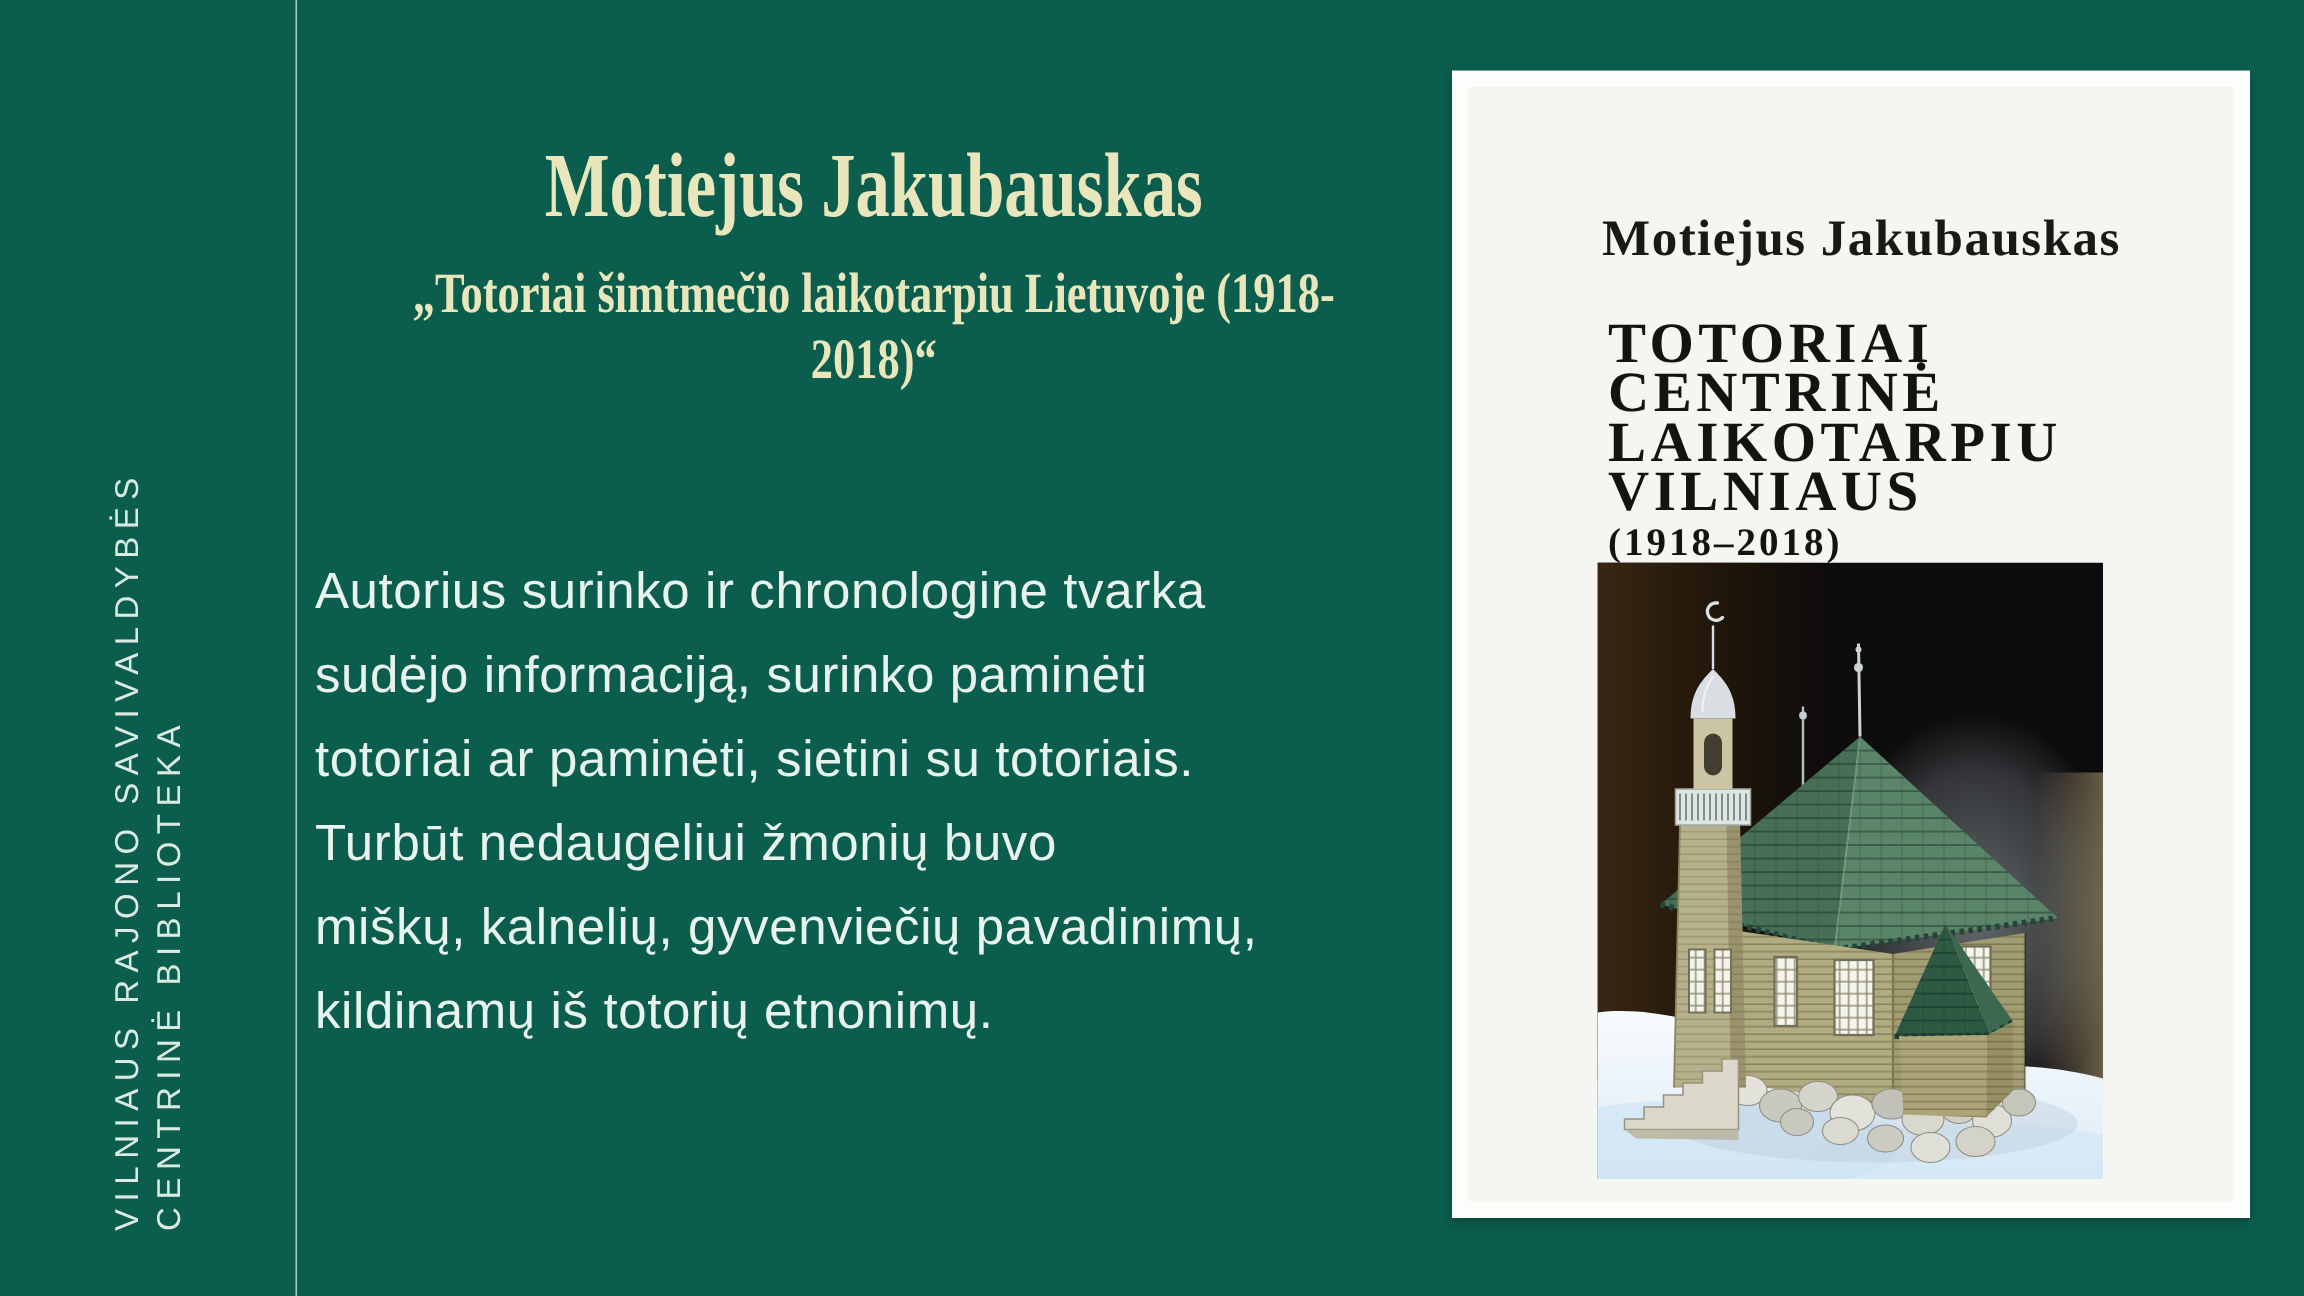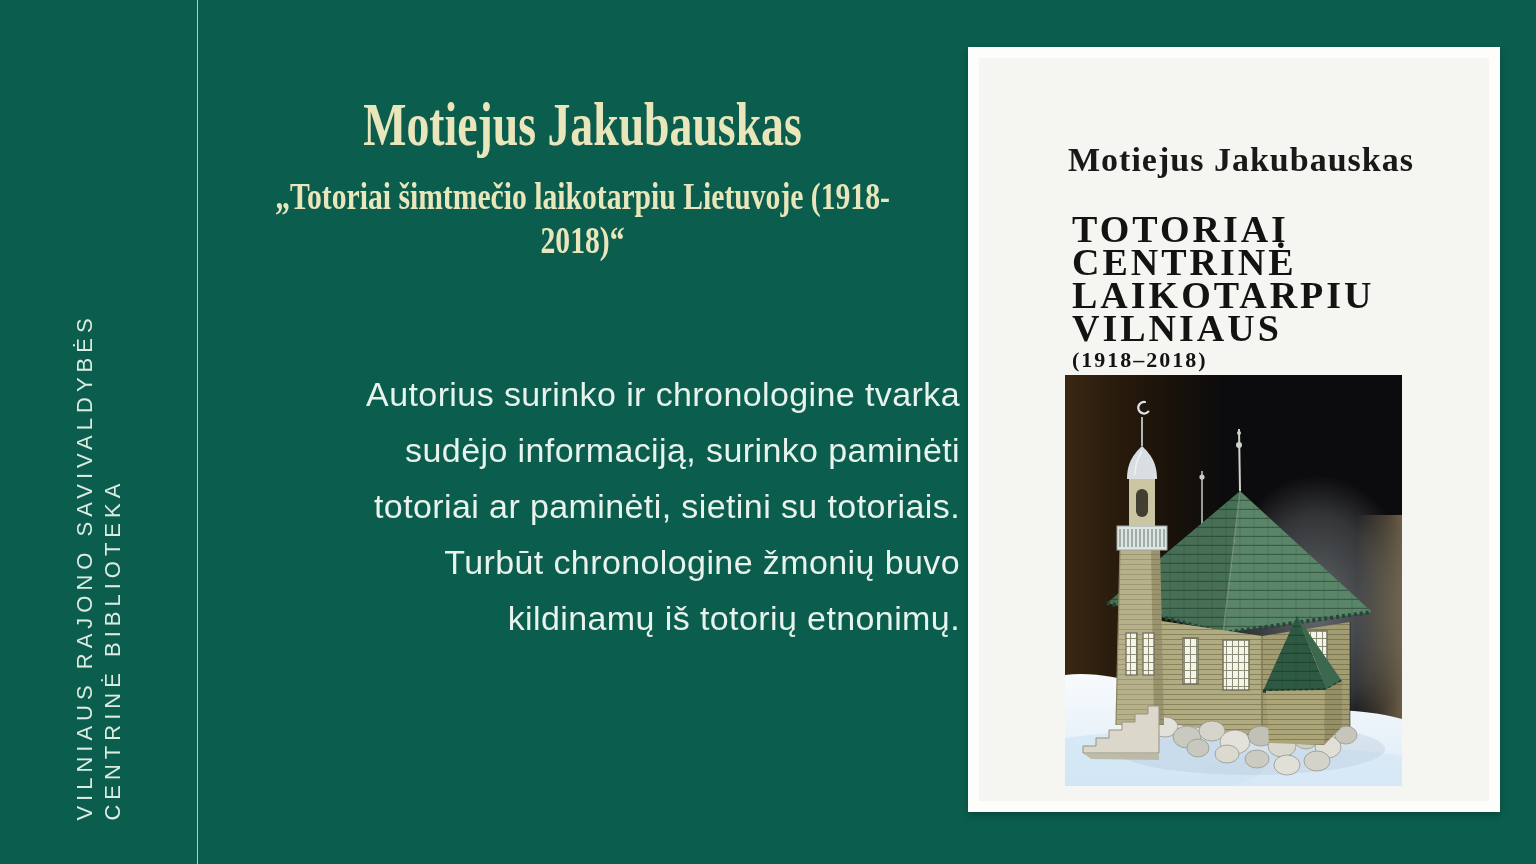--- a/index.html
+++ b/index.html
@@ -29,21 +29,21 @@
   }
   .subtitle {
     position:absolute; left:167px; top:174px; width:831px;
     text-align:center; color:#eae6bc;
     font-family:"Liberation Serif", serif; font-weight:bold;
     font-size:38px; line-height:44px;
     transform:scaleX(0.78);
   }
   .paragraph {
     position:absolute; left:210px; top:366px; width:750px;
-    text-align:right; color:#e7f3ec;
+    text-align:left; color:#e7f3ec;
     font-family:"Liberation Sans", sans-serif;
     font-size:34px; line-height:56px; letter-spacing:0.4px;
   }
   .book-cover {
     position:absolute; left:968px; top:47px; width:532px; height:765px;
     background:#f5f5f1;
     box-shadow: inset 0 0 0 11px rgba(255,255,255,0.8), 0 3px 6px rgba(0,0,0,0.22);
   }
   .cover-author {
     position:absolute; left:100px; top:94px;
@@ -51,21 +51,21 @@
     font-size:34px; color:#191917; letter-spacing:1px; white-space:nowrap;
   }
   .cover-title {
     position:absolute; left:104px; top:166px;
     font-family:"Liberation Serif", serif; font-weight:bold;
     font-size:38px; line-height:33px; color:#131312; letter-spacing:3px;
   }
   .cover-years {
     position:absolute; left:104px; top:300px;
     font-family:"Liberation Serif", serif; font-weight:bold;
-    font-size:22px; color:#131312; letter-spacing:2px;
+    font-size:26px; color:#131312; letter-spacing:2px;
   }
   .cover-photo {
     position:absolute; left:97px; top:328px; width:337px; height:411px;
     display:block;
   }
 </style>
 </head>
 <body>
 
 <div class="slide">
@@ -78,21 +78,22 @@
   </div>
 
   <div class="title">Motiejus Jakubauskas</div>
 
   <div class="subtitle">„Totoriai šimtmečio laikotarpiu Lietuvoje (1918-2018)“</div>
 
   <div class="paragraph">
     <div>Autorius surinko ir chronologine tvarka</div>
     <div>sudėjo informaciją, surinko paminėti</div>
     <div>totoriai ar paminėti, sietini su totoriais.</div>
-    <div>Turbūt chronologine žmonių buvo</div>
+    <div>Turbūt nedaugeliui žmonių buvo</div>
+    <div>miškų, kalnelių, gyvenviečių pavadinimų,</div>
     <div>kildinamų iš totorių etnonimų.</div>
   </div>
 
   <div class="book-cover">
     <div class="cover-author">Motiejus Jakubauskas</div>
     <div class="cover-title">
       <div>TOTORIAI</div>
       <div>CENTRINĖ</div>
       <div>LAIKOTARPIU</div>
       <div>VILNIAUS</div>

